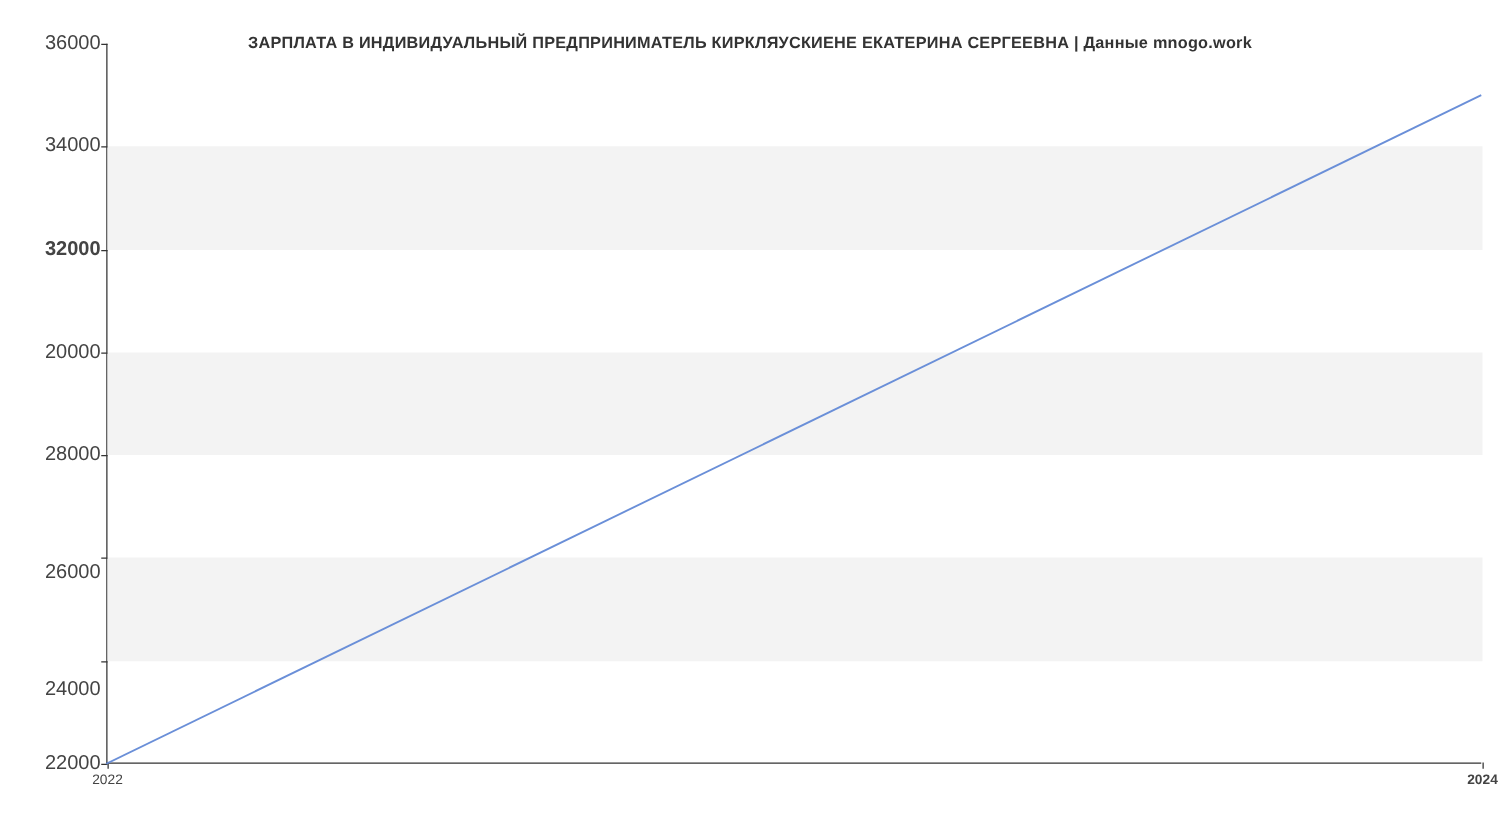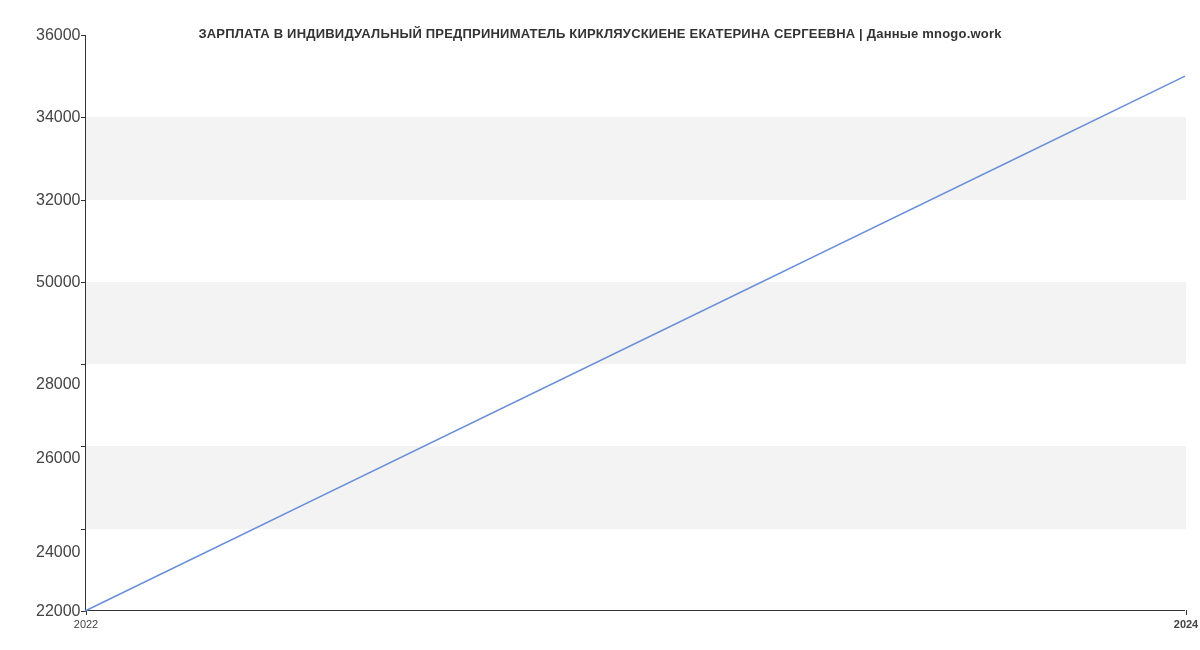--- a/index.html
+++ b/index.html
@@ -96,25 +96,25 @@
 
   <div class="band" style="top: 411.429px; height: 82.2857px;"></div>
       <div class="band" style="top: 246.857px; height: 82.2857px;"></div>
       <div class="band" style="top: 82.2857px; height: 82.2857px;"></div>
       <div class="y-tick" style="top: 576px;">22000</div>
       <div class="y-tick-mark" style="top: 576px;"></div>
       <div class="y-tick" style="top: 517px;">24000</div>
       <div class="y-tick-mark" style="top: 493.714px;"></div>
       <div class="y-tick" style="top: 423px;">26000</div>
       <div class="y-tick-mark" style="top: 411.429px;"></div>
-      <div class="y-tick" style="top: 329.143px; margin-top: 20px;">28000</div>
+      <div class="y-tick" style="top: 329.143px;">28000</div>
       <div class="y-tick-mark" style="top: 329.143px;"></div>
-      <div class="y-tick" style="top: 246.857px;">50000</div>
+      <div class="y-tick" style="top: 246.857px;">20000</div>
       <div class="y-tick-mark" style="top: 246.857px;"></div>
-      <div class="y-tick" style="top: 164.571px;">32000</div>
+      <div class="y-tick" style="top: 164.571px; font-weight: bold;">32000</div>
       <div class="y-tick-mark" style="top: 164.571px;"></div>
       <div class="y-tick" style="top: 82.2857px;">34000</div>
       <div class="y-tick-mark" style="top: 82.2857px;"></div>
       <div class="y-tick" style="top: 0px;">36000</div>
       <div class="y-tick-mark" style="top: 0px;"></div>
       <div class="x-tick" style="left: 0px;">2022</div>
       <div class="x-tick-mark" style="left: 0px;"></div>
       <div class="x-tick" style="left: 1100px; font-weight: bold;">2024</div>
       <div class="x-tick-mark" style="left: 1100px;"></div>
     </div>

